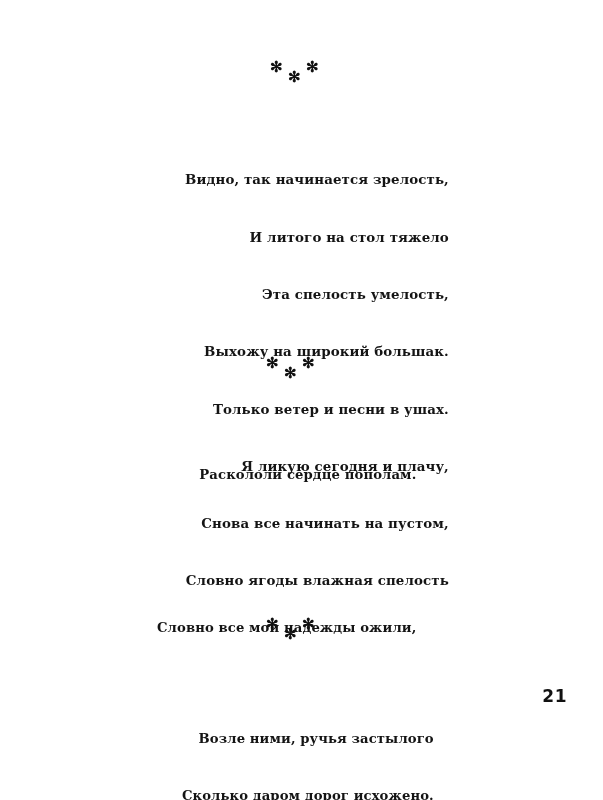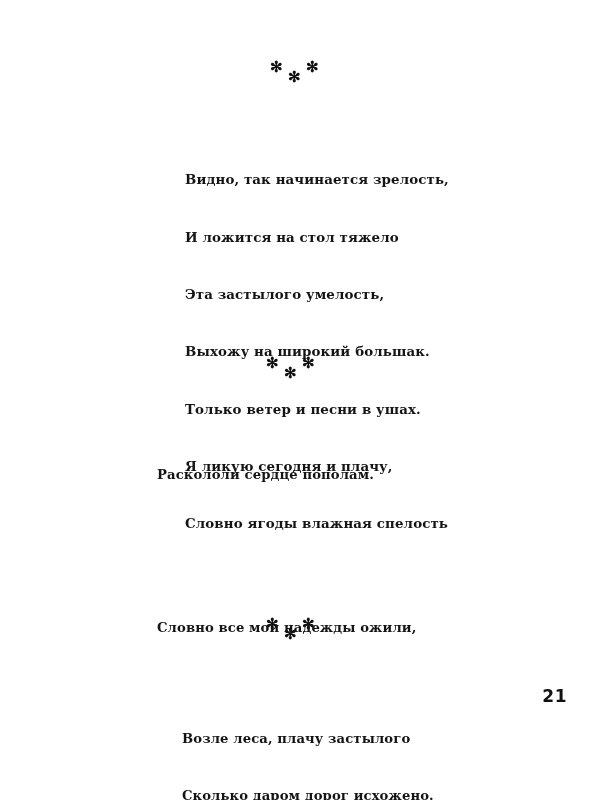--- a/index.html
+++ b/index.html
@@ -43,20 +43,21 @@
     position: absolute;
     font-weight: 700;
     font-size: 13.4px;
     line-height: 19.1px;
     letter-spacing: 0.1px;
     white-space: pre;
   }
   .poem .line {
     white-space: pre;
     display: block;
+    text-align: right;
   }
   .stanza { display: block; }
   .stanza + .stanza { margin-top: 19px; }
 
   
   #poem-1 { left: 185px; top: 94px; }
   #poem-2 { left: 157px; top: 388px; font-size: 13.2px; line-height: 19.2px; }
   #poem-3 { left: 182px; top: 652px; font-size: 13.2px; line-height: 19.2px; }
 
   #sep-1 { left: 268px; top: 60px; }
@@ -82,25 +83,26 @@
 
   <div class="sep" id="sep-1">
     <span class="ast a1">✻</span>
     <span class="ast a2">✻</span>
     <span class="ast a3">✻</span>
   </div>
 
   <div class="poem" id="poem-1">
     <span class="stanza">
       <span class="line">Видно, так начинается зрелость,</span>
-      <span class="line">И ложится на стол тяжело</span>
-      <span class="line">Эта застылого умелость,</span>
+      <span class="line">И литого на стол тяжело</span>
+      <span class="line">Эта спелость умелость,</span>
       <span class="line">Выхожу на широкий большак.</span>
       <span class="line">Только ветер и песни в ушах.</span>
       <span class="line">Я ликую сегодня и плачу,</span>
+      <span class="line">Снова все начинать на пустом,</span>
       <span class="line">Словно ягоды влажная спелость</span>
       
       
       
       
       
     </span>
   </div>
 
   <div class="sep" id="sep-2">
@@ -123,21 +125,21 @@
   </div>
 
   <div class="sep" id="sep-3">
     <span class="ast a1">✻</span>
     <span class="ast a2">✻</span>
     <span class="ast a3">✻</span>
   </div>
 
   <div class="poem" id="poem-3">
     <span class="stanza">
-      <span class="line">Возле леса, плачу застылого</span>
+      <span class="line">Возле ними, ручья застылого</span>
       <span class="line">Сколько даром дорог исхожено.</span>
       
       
     </span>
   </div>
 
   <div class="folio">21</div>
 
 </div>
 

